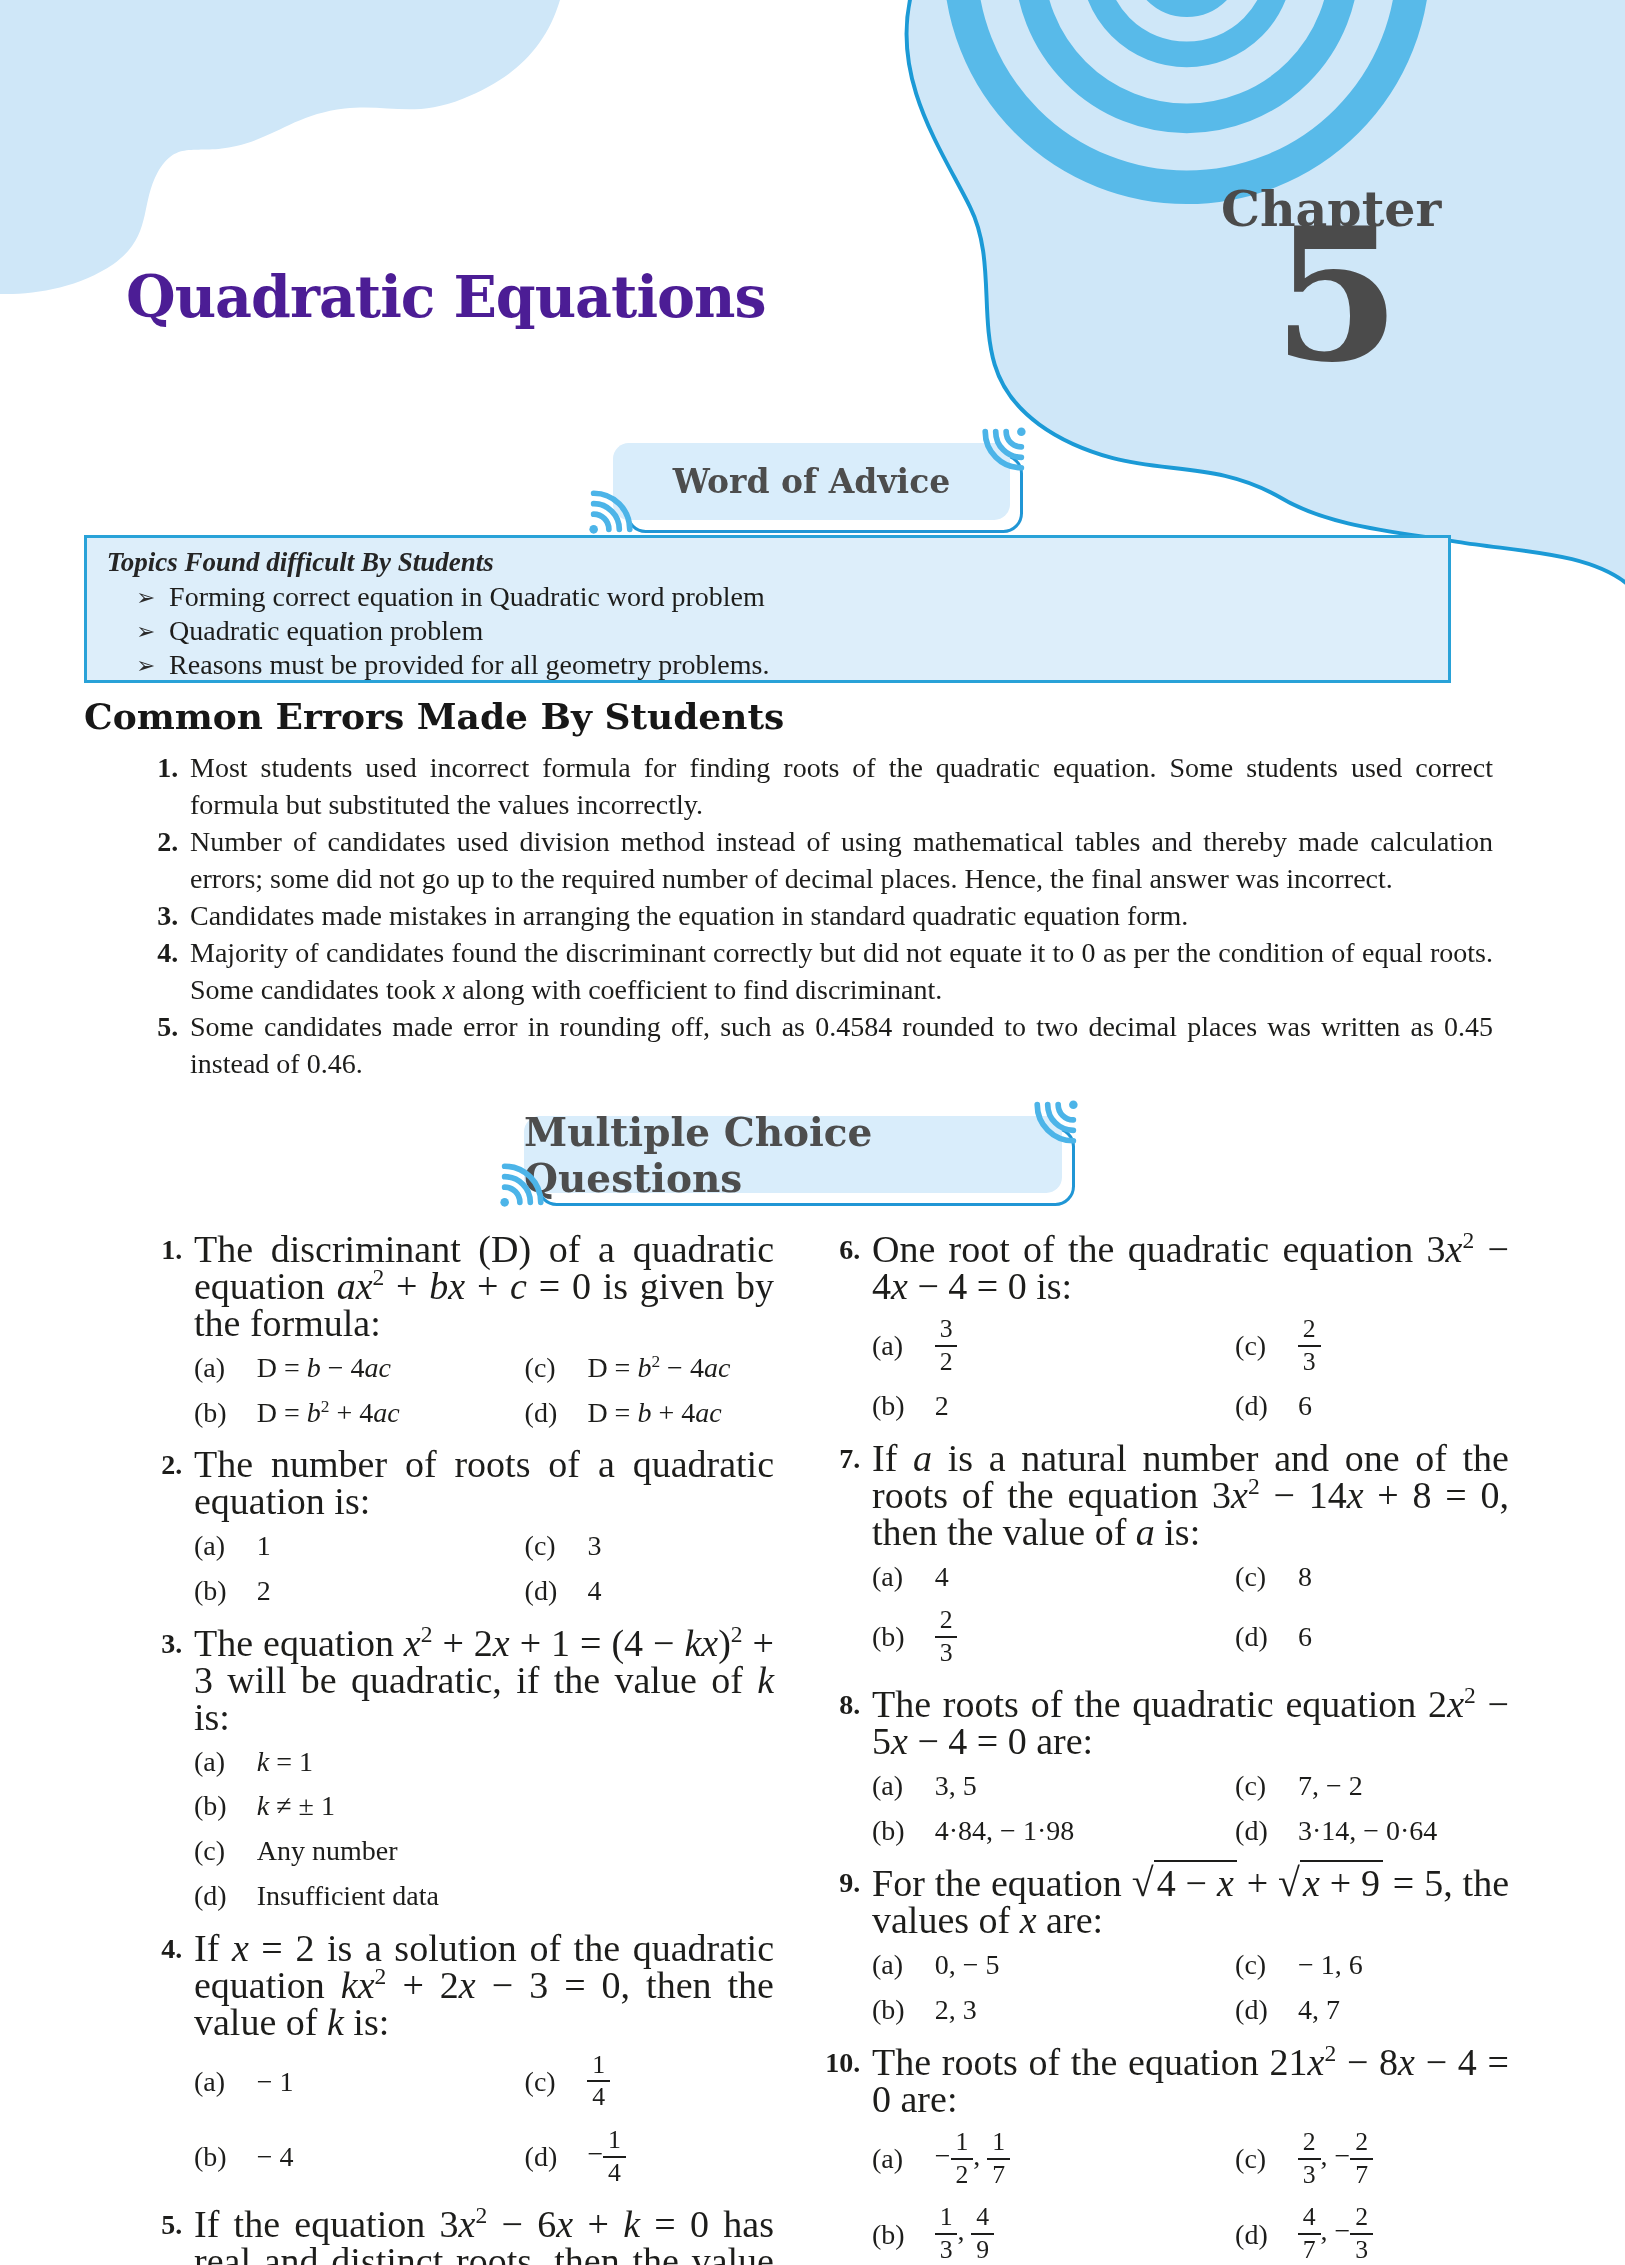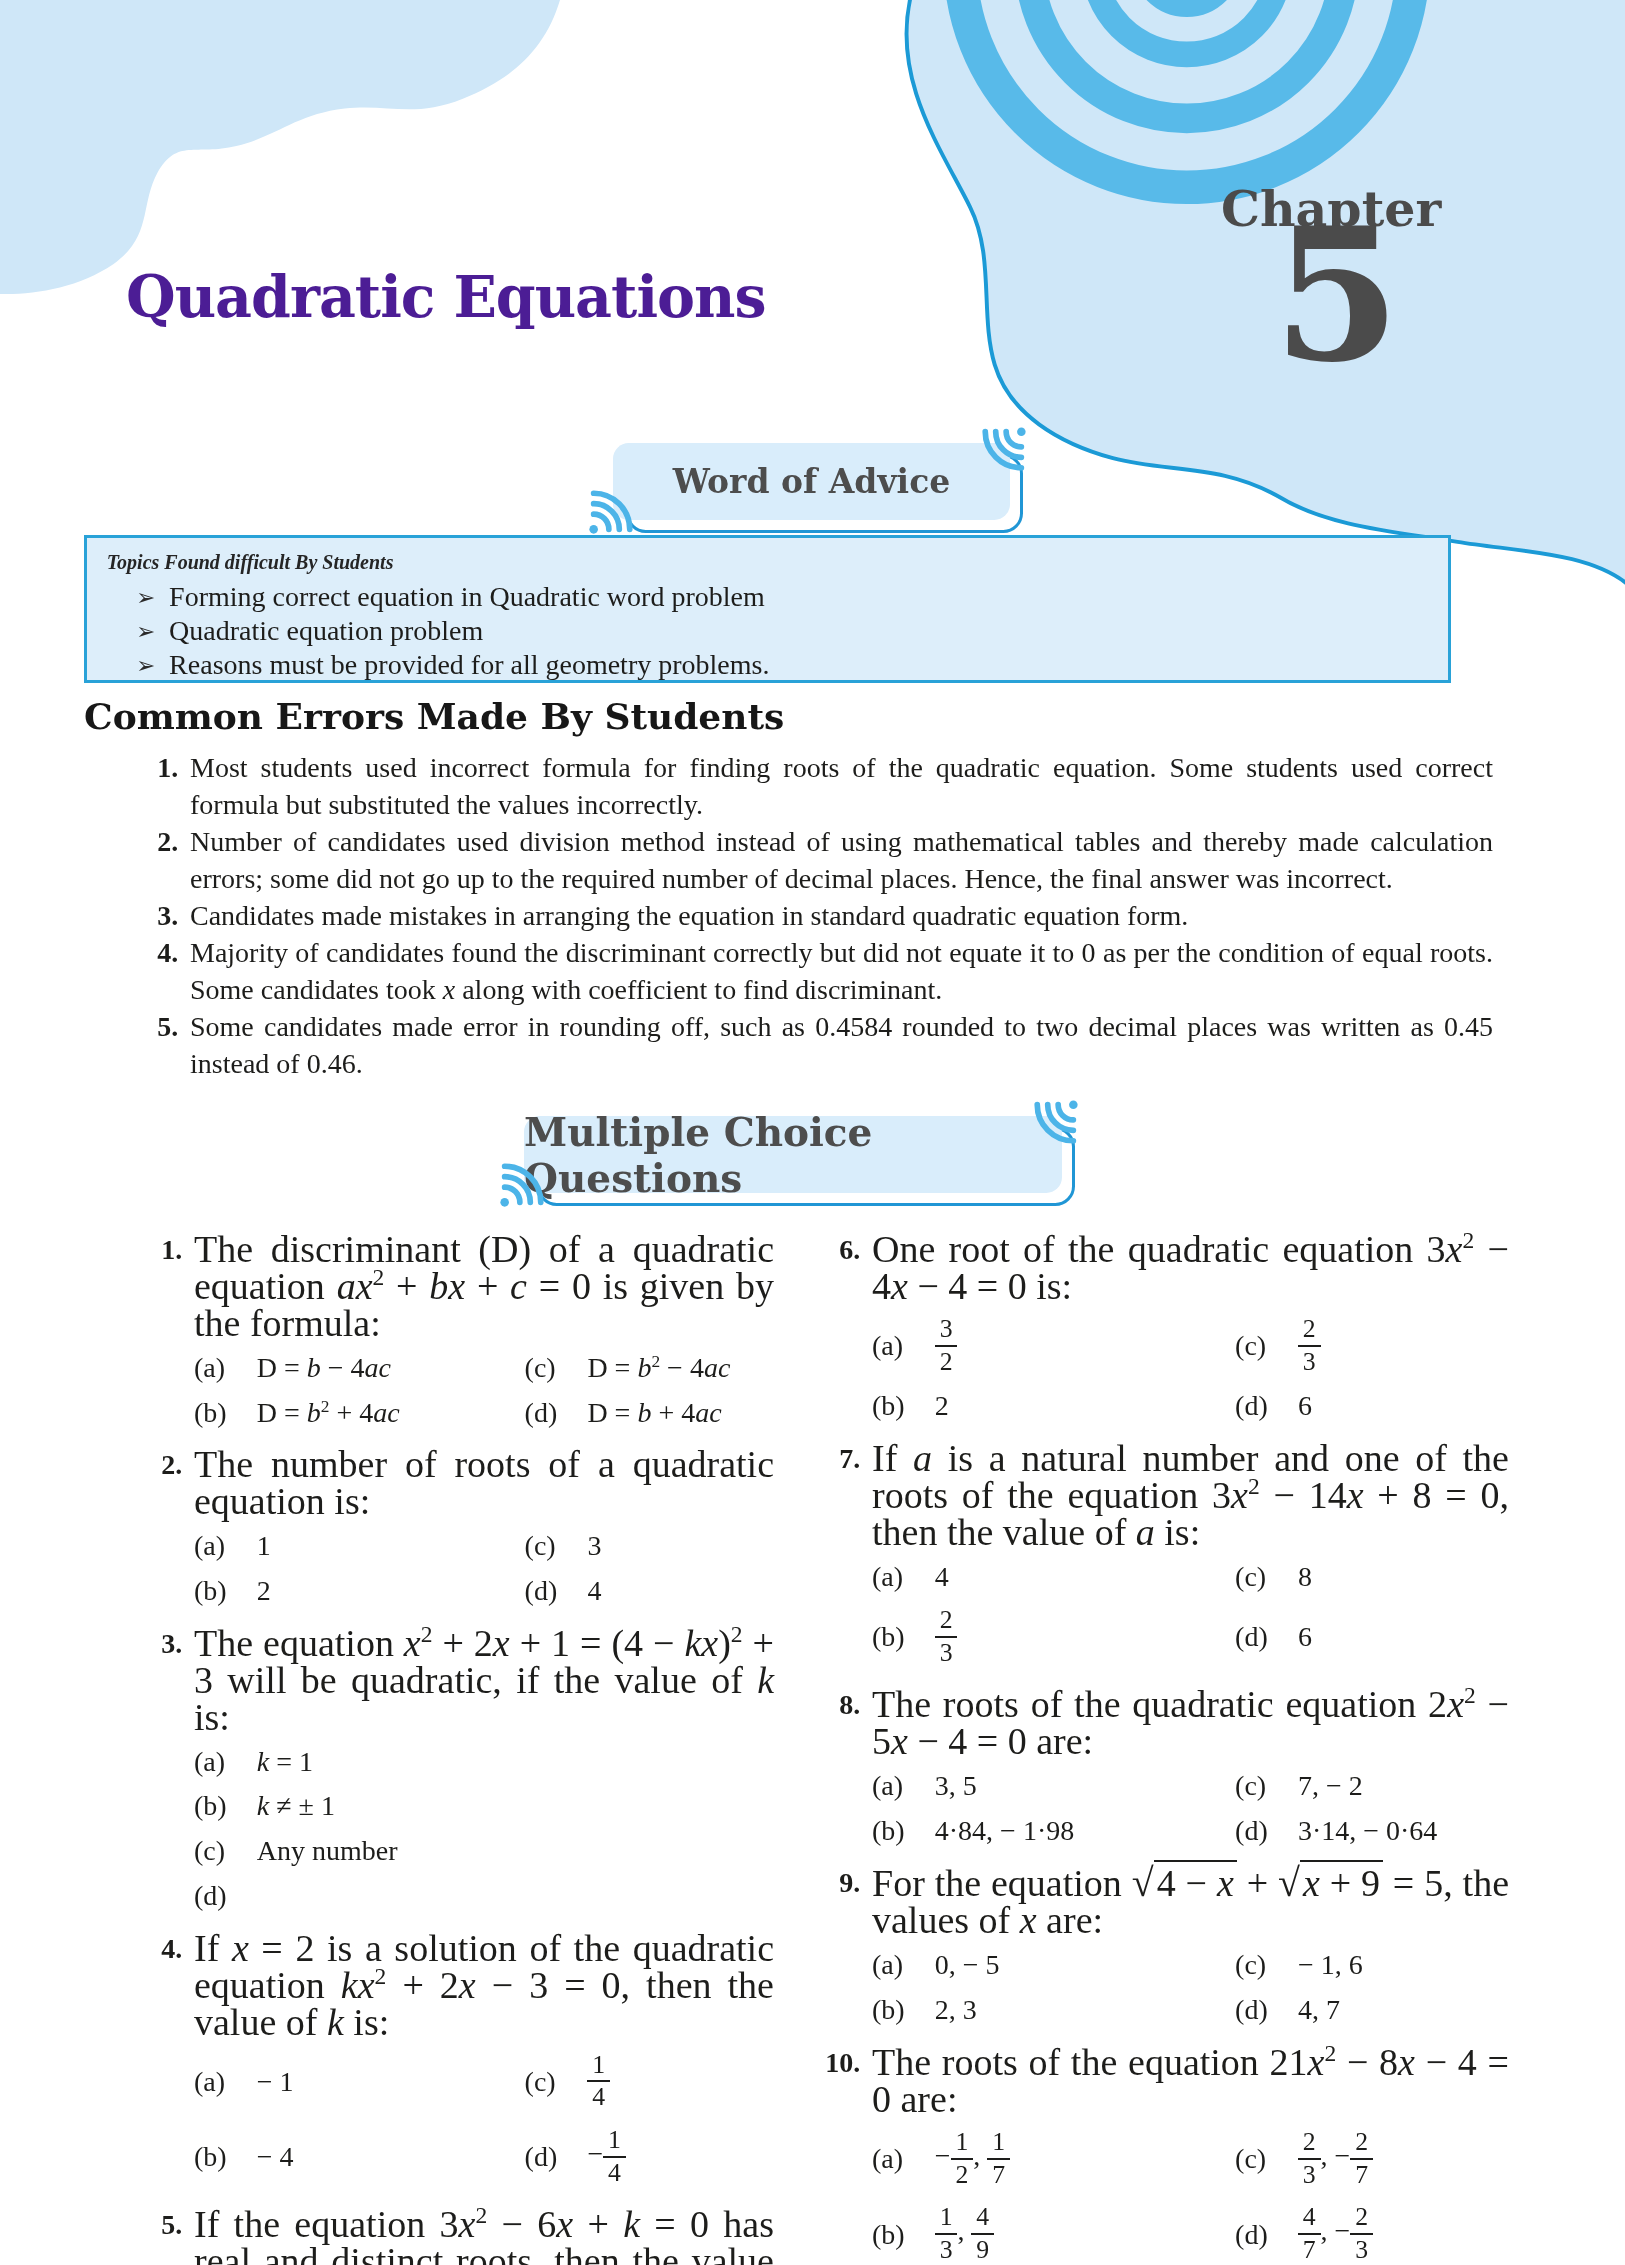--- a/index.html
+++ b/index.html
@@ -27,21 +27,21 @@
   .badge .ripple.bl{left:-25.6px;bottom:-15.8px;}
   .badge .ripple.tr{right:-17.7px;top:-17.7px;}
   #advice-badge{left:613px;top:443px;width:397px;}
   #advice-badge .face{font-size:33px;}
   #mcq-badge{left:524px;top:1116px;width:538px;}
   #mcq-badge .face{font-size:39px;}
 
   
   .topics-box{position:absolute;left:84px;top:535px;width:1367px;height:148px;box-sizing:border-box;
               background:#ddeefa;border:3.9px solid #29a2d8;padding:6.9px 23.6px 0 19.7px;}
-  .topics-heading{font-size:20px;line-height:35px;font-weight:700;font-style:italic;color:#252525;font-family:Liberation Serif, serif;}
+  .topics-heading{font-size:27px;line-height:35px;font-weight:700;font-style:italic;color:#252525;font-family:Liberation Serif, serif;}
   .topic-item{display:flex;gap:13.8px;font-size:28px;line-height:34px;padding-left:29.6px;color:#1d1d1b;}
   .topic-arrow{font-family:"DejaVu Sans",sans-serif;font-size:22.7px;line-height:34px;color:#2b2b2b;}
 
   
   .ce-heading{position:absolute;left:84px;top:697px;font-family:"DejaVu Serif",serif;
               font-weight:700;font-size:36px;color:#171717;line-height:1.1;}
   .ce-list{position:absolute;left:84px;top:749px;width:1409px;}
   .ce-item{display:flex;}
   .ce-num{flex:0 0 106px;box-sizing:border-box;padding-right:11.8px;text-align:right;
           font-weight:700;font-size:28px;line-height:37px;}
@@ -262,20 +262,21 @@
               <div class="opt">
                 <span class="opt-label">(b)</span>
                 <span class="opt-value"><i>k</i> ≠ ± 1</span>
               </div>
               <div class="opt">
                 <span class="opt-label">(c)</span>
                 <span class="opt-value">Any number</span>
               </div>
               <div class="opt">
                 <span class="opt-label">(d)</span>
+                <span class="opt-value">Insufficient data</span>
               </div>
             </div>
           </div>
         </div>
         <div class="q">
           <span class="qnum">4.</span>
           <div class="qbody">
             <div class="qstem">If <i>x</i> = 2 is a solution of the quadratic equation <i>kx</i><sup>2</sup> + 2<i>x</i> − 3 = 0, then the value of <i>k</i> is:</div>
             <div class="opts">
               <div class="opt">

